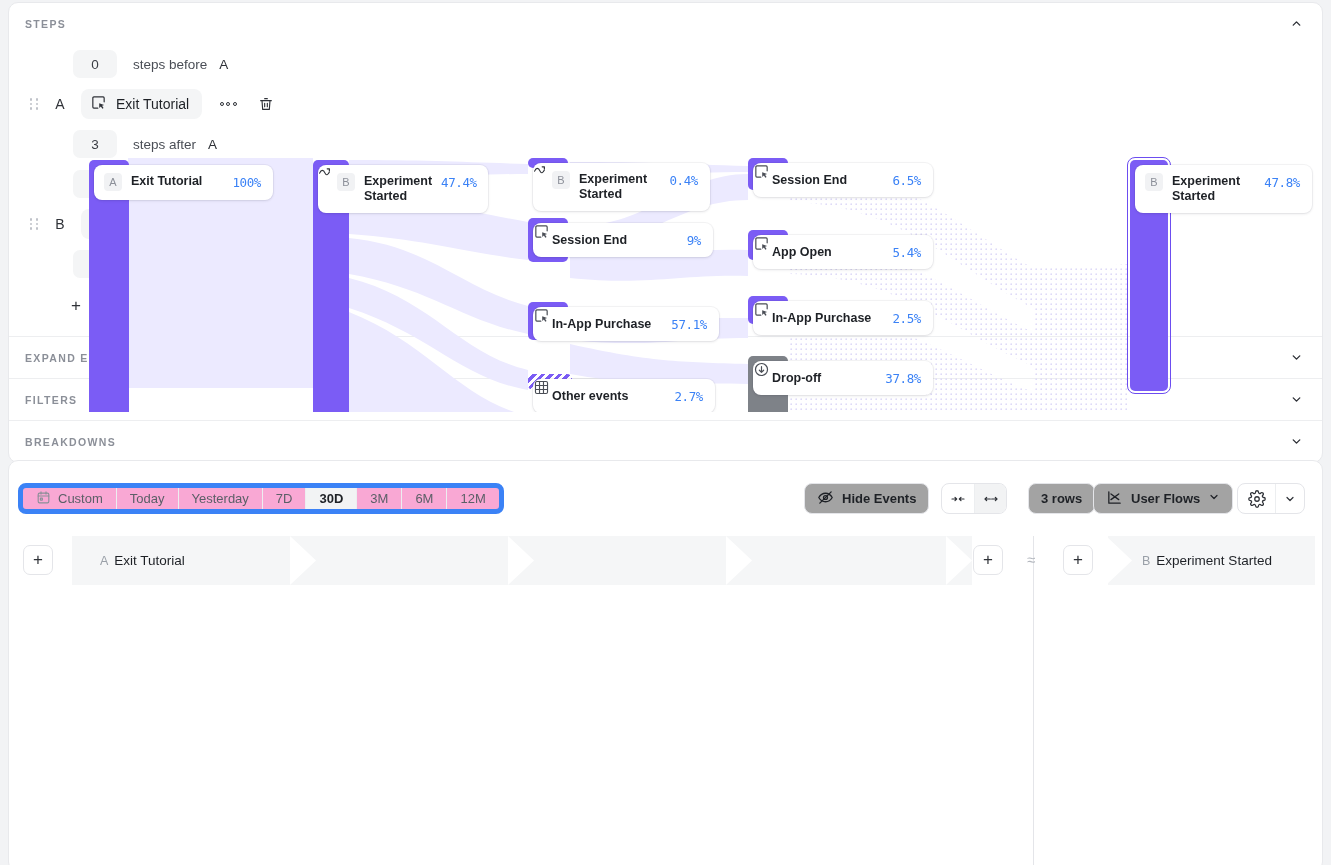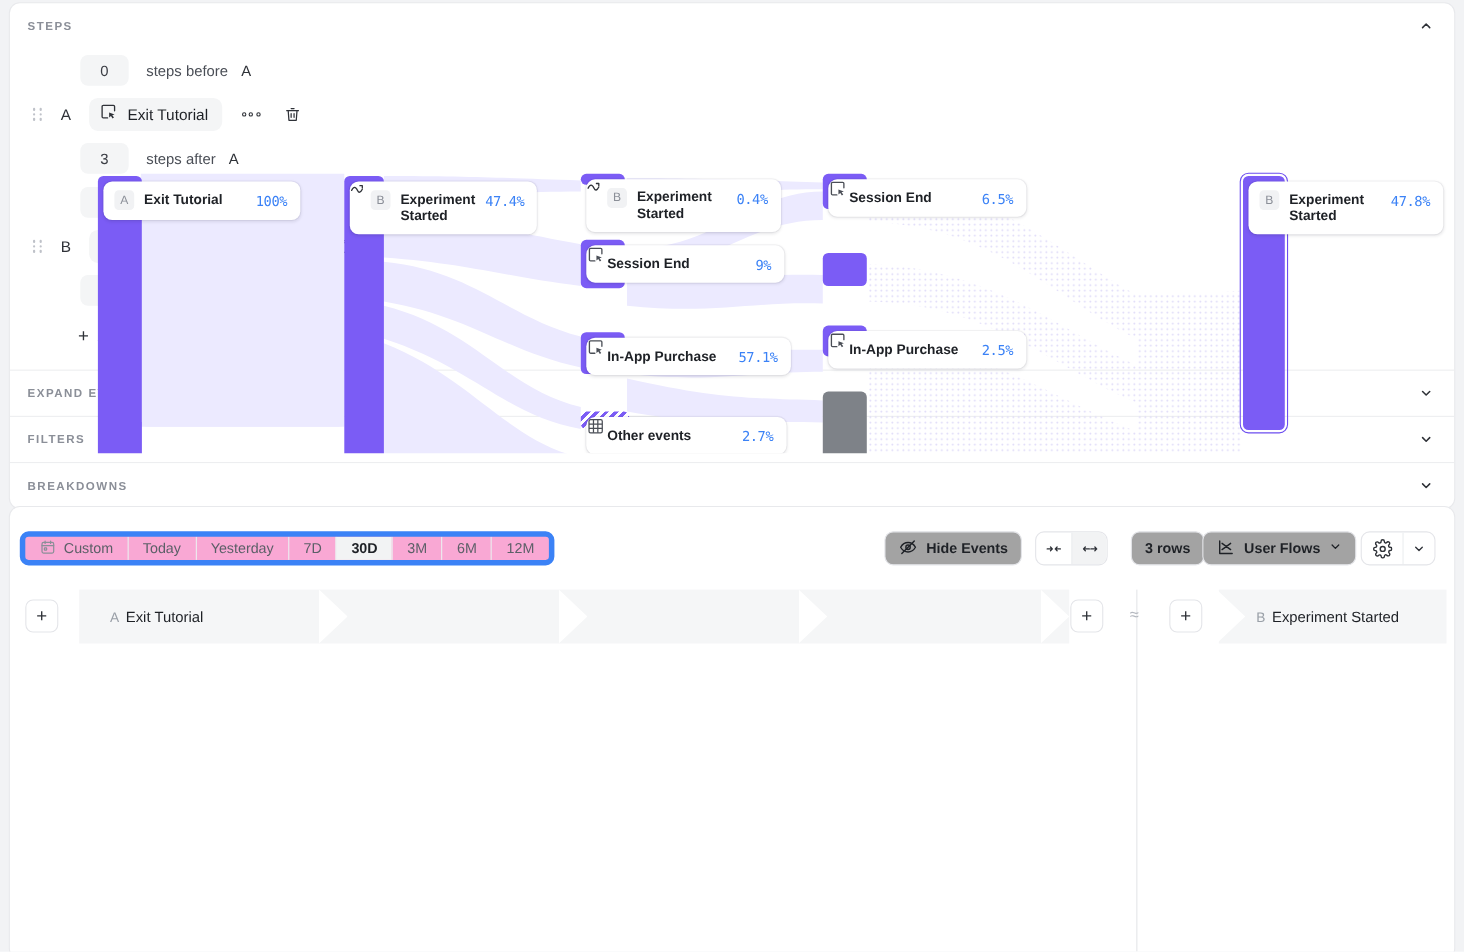--- a/index.html
+++ b/index.html
@@ -508,34 +508,54 @@
         <svg width="17" height="17" viewBox="0 0 24 24" fill="none" stroke="#4a4e56" stroke-width="1.7" stroke-linecap="round" stroke-linejoin="round">
             <path d="M20 11V5.5A1.5 1.5 0 0 0 18.5 4h-13A1.5 1.5 0 0 0 4 5.5v13A1.5 1.5 0 0 0 5.5 20H11"></path>
             <path d="M13 13l7 2.6-3 1 2.2 3-1.8 1.2-2-3.2-2.4 2z" fill="#4a4e56" stroke="none"></path>
           </svg>
       </span>
       <span class="nlabel">Session End</span>
       <span class="npct">6.5%</span>
     </div>
 
     <div class="bar purple" style="left:748px; top:82px; width:40px; height:30px;"></div>
-
-    <div class="bar purple" style="left:748px; top:148px; width:40px; height:28px;"></div>
-    <div class="node" style="left:753px; top:153px; width:180px; align-items:center;">
+    <div class="node" style="left:753px; top:87px; width:180px; align-items:center;">
       <span class="evico">
         <svg width="17" height="17" viewBox="0 0 24 24" fill="none" stroke="#4a4e56" stroke-width="1.7" stroke-linecap="round" stroke-linejoin="round">
             <path d="M20 11V5.5A1.5 1.5 0 0 0 18.5 4h-13A1.5 1.5 0 0 0 4 5.5v13A1.5 1.5 0 0 0 5.5 20H11"></path>
             <path d="M13 13l7 2.6-3 1 2.2 3-1.8 1.2-2-3.2-2.4 2z" fill="#4a4e56" stroke="none"></path>
           </svg>
       </span>
+      <span class="nlabel">App Open</span>
+      <span class="npct">5.4%</span>
+    </div>
+
+    <div class="bar purple" style="left:748px; top:148px; width:40px; height:28px;"></div>
+    <div class="node" style="left:753px; top:153px; width:180px; align-items:center;">
+      <span class="evico">
+        <svg width="17" height="17" viewBox="0 0 24 24" fill="none" stroke="#4a4e56" stroke-width="1.7" stroke-linecap="round" stroke-linejoin="round">
+            <path d="M20 11V5.5A1.5 1.5 0 0 0 18.5 4h-13A1.5 1.5 0 0 0 4 5.5v13A1.5 1.5 0 0 0 5.5 20H11"></path>
+            <path d="M13 13l7 2.6-3 1 2.2 3-1.8 1.2-2-3.2-2.4 2z" fill="#4a4e56" stroke="none"></path>
+          </svg>
+      </span>
       <span class="nlabel">In-App Purchase</span>
       <span class="npct">2.5%</span>
     </div>
 
     <div class="bar gray" style="left:748px; top:208px; width:40px; height:64px;"></div>
+    <div class="node" style="left:753px; top:213px; width:180px; align-items:center;">
+      <span class="evico">
+        <svg width="17" height="17" viewBox="0 0 24 24" fill="none" stroke="#4a4e56" stroke-width="1.7" stroke-linecap="round" stroke-linejoin="round">
+            <circle cx="12" cy="12" r="8.5"></circle>
+            <path d="M12 8v8M12 16l-3-3M12 16l3-3"></path>
+          </svg>
+      </span>
+      <span class="nlabel">Drop-off</span>
+      <span class="npct">37.8%</span>
+    </div>
 
     <div class="bar purple selected" style="left:1130px; top:12px; width:38px; height:231px;"></div>
     <div class="node" style="left:1135px; top:17px; width:177px;">
       <span class="badge">B</span>
       <span class="nlabel">Experiment Started</span>
       <span class="npct">47.8%</span>
     </div>
   </div>
 
 </div>

